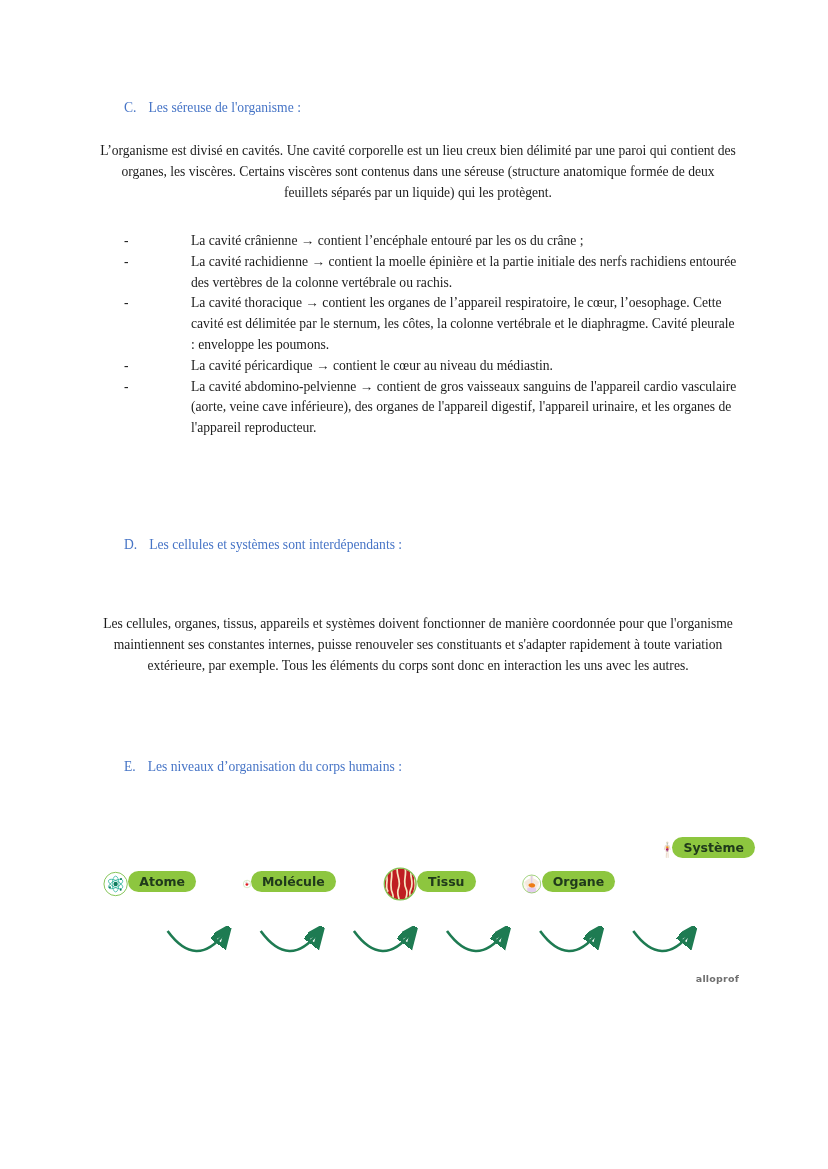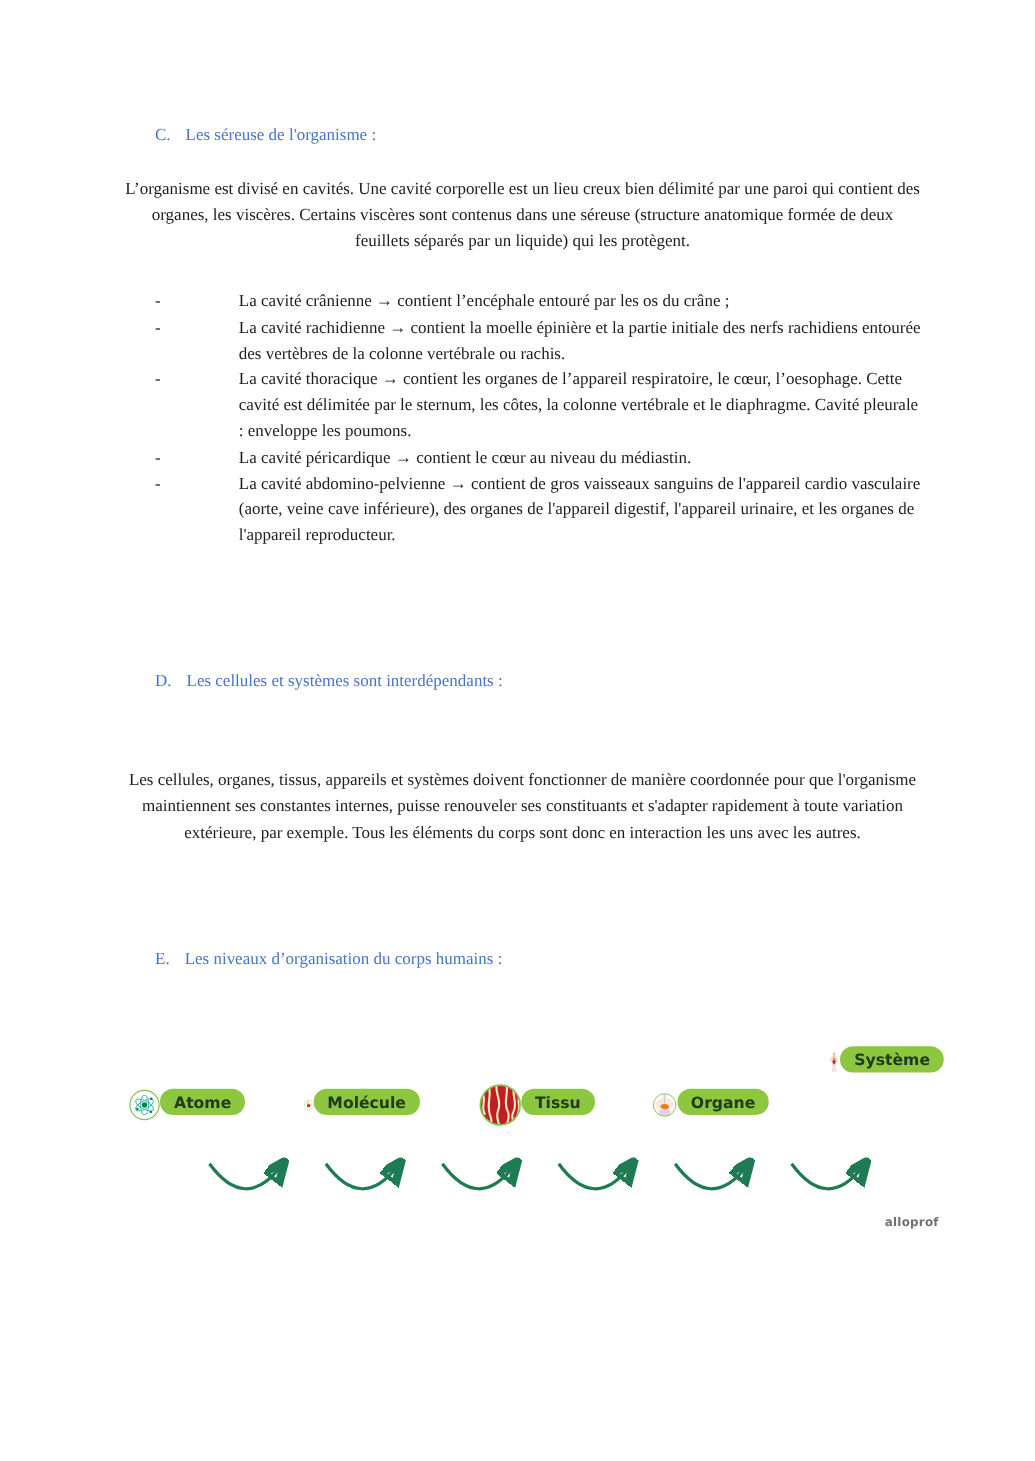--- a/index.html
+++ b/index.html
@@ -35,21 +35,21 @@
   .level svg{display:block;}
   .pill{
     background:var(--pill-green);color:var(--pill-text);
     font-family:"DejaVu Sans", sans-serif;font-weight:bold;font-size:12.5px;
     padding:3px 11px;border-radius:13px;margin-top:-5px;position:relative;z-index:2;
     white-space:nowrap;
   }
   .arrows{display:block;margin-top:2px;}
   .arrows path{stroke:var(--arrow-green);stroke-width:2.6;fill:none;}
   .credit{
-    position:absolute;right:4px;top:197px;
+    position:absolute;right:16px;top:197px;
     font-family:"DejaVu Sans", sans-serif;font-size:9.5px;font-weight:bold;
     color:var(--credit-gray);letter-spacing:.2px;
   }
   .ring{fill:#ffffff;stroke:var(--circle-green);stroke-width:3;}
   .ring-top{fill:none;stroke:var(--circle-green);stroke-width:3;}
 </style>
 </head>
 <body>
 
 <div class="page">

